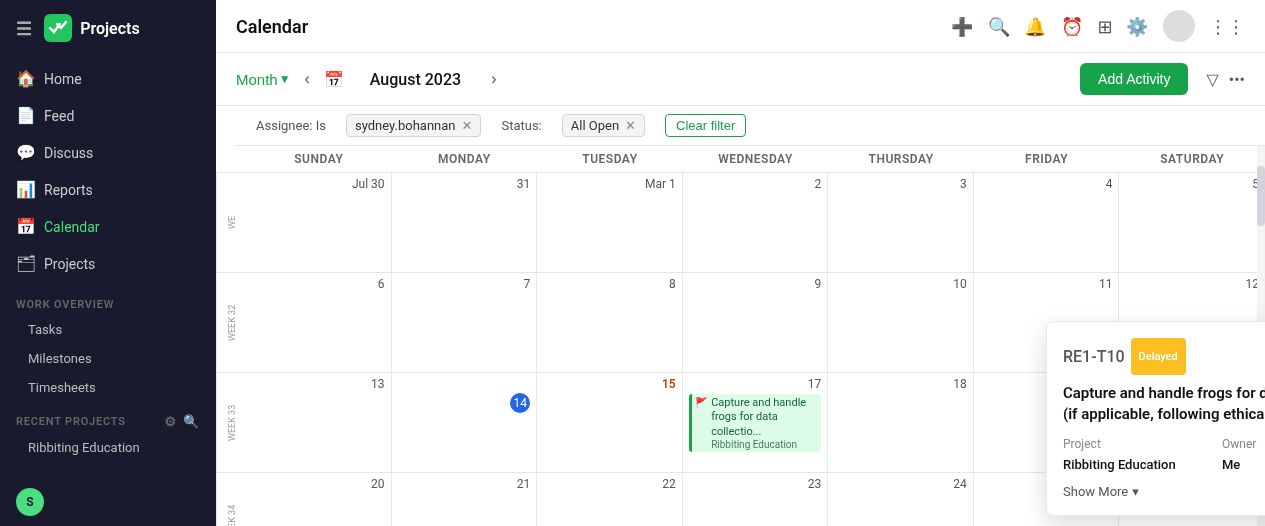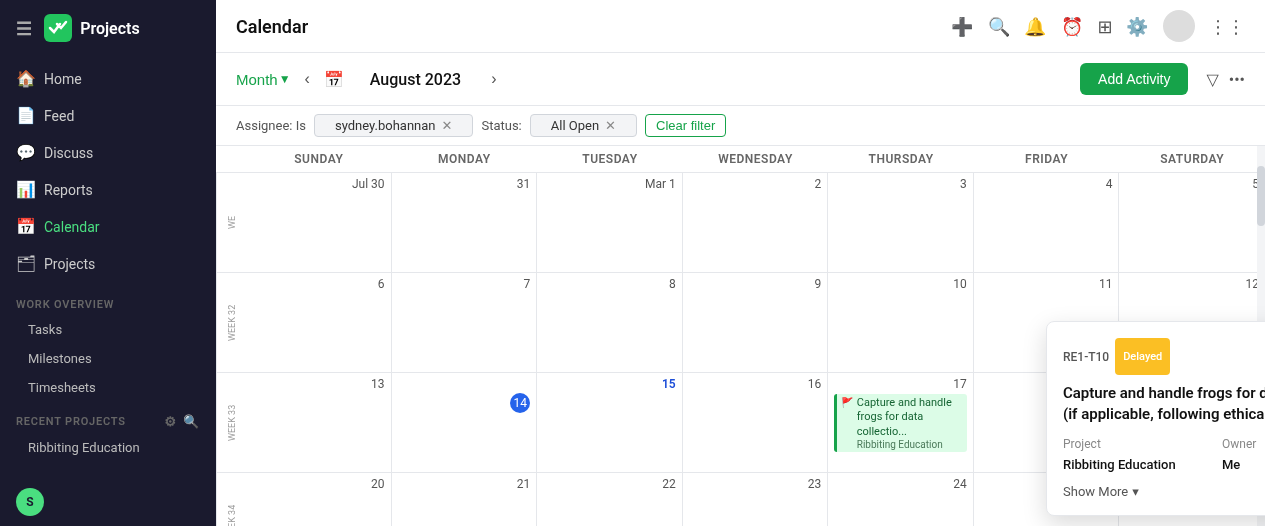--- a/index.html
+++ b/index.html
@@ -34,52 +34,52 @@
     .cal-toolbar { display: flex; align-items: center; padding: 10px 20px; gap: 10px; border-bottom: 1px solid #e5e7eb; }
     .month-btn { display: flex; align-items: center; gap: 1px; color: #16a34a; font-size: 15px; font-weight: 500; cursor: pointer; border: none; background: none; }
     .nav-btn { background: none; border: none; cursor: pointer; color: #555; font-size: 16px; padding: 4px; }
     .cal-icon { color: #555; font-size: 16px; }
     .current-date { font-size: 16px; font-weight: 500; color: #111; margin: 0 16px; }
     .add-activity-btn { margin-left: auto; background: #16a34a; color: #fff; border: none; border-radius: 6px; padding: 8px 18px; font-size: 14px; font-weight: 500; cursor: pointer; }
     .filter-icon { color: #555; font-size: 16px; margin-left: 8px; cursor: pointer; }
     .more-icon { color: #555; font-size: 16px; cursor: pointer; }
 
     
-    .filter-bar { display: flex; align-items: center; padding: 8px 20px; gap: 8px; border-bottom: 1px solid #e5e7eb; flex-wrap: wrap; }
+    .filter-bar { display: flex; align-items: center; padding: 8px 20px; gap: 20px; border-bottom: 1px solid #e5e7eb; flex-wrap: wrap; margin-left: 20px; }
     .filter-label { font-size: 13px; color: #555; }
-    .filter-chip { display: flex; align-items: center; gap: 4px; background: #f3f4f6; border: 1px solid #d1d5db; border-radius: 4px; padding: 3px 20px; font-size: 13px; color: #333; }
+    .filter-chip { display: flex; align-items: center; gap: 4px; background: #f3f4f6; border: 1px solid #d1d5db; border-radius: 4px; padding: 3px 8px; font-size: 13px; color: #333; }
     .filter-chip .remove { cursor: pointer; color: #888; margin-left: 2px; }
     .filter-status-label { font-size: 13px; color: #555; }
     .clear-filter-btn { background: none; border: 1px solid #16a34a; color: #16a34a; border-radius: 4px; padding: 3px 10px; font-size: 13px; cursor: pointer; }
 
     
     .cal-container { flex: 1; display: flex; flex-direction: column; overflow: hidden; position: relative; }
     .cal-header { display: grid; grid-template-columns: 30px repeat(7, 1fr); border-bottom: 1px solid #e5e7eb; }
     .cal-header-cell { text-align: center; padding: 6px 0; font-size: 12px; font-weight: 600; color: #666; letter-spacing: 0.5px; }
     .week-label-header { }
 
     .cal-body { flex: 1; display: grid; grid-template-rows: repeat(4, 1fr); overflow-y: auto; }
     .cal-week { display: grid; grid-template-columns: 30px repeat(7, 1fr); border-bottom: 1px solid #e5e7eb; min-height: 100px; }
     .week-label { display: flex; align-items: center; justify-content: center; font-size: 9px; color: #999; writing-mode: vertical-rl; transform: rotate(180deg); border-right: 1px solid #e5e7eb; padding: 4px 0; }
     .cal-day { border-right: 1px solid #e5e7eb; padding: 4px 6px; position: relative; min-height: 90px; }
     .cal-day:last-child { border-right: none; }
     .day-num { font-size: 12px; color: #555; text-align: right; }
     .day-num.today { background: #2563eb; color: #fff; border-radius: 50%; width: 20px; height: 20px; display: flex; align-items: center; justify-content: center; margin-left: auto; font-size: 12px; margin-top: 16px; }
-    .day-num.green { color: #1d4ed8; font-weight: 600; }
+    .day-num.green { color: #c2410c; font-weight: 600; }
 
     
     .event-card { background: #dcfce7; border-left: 3px solid #16a34a; border-radius: 3px; padding: 2px 4px; margin-top: 3px; font-size: 11px; color: #166534; cursor: pointer; display: flex; align-items: flex-start; gap: 3px; }
     .event-icon { font-size: 10px; flex-shrink: 0; margin-top: 1px; }
     .event-text { line-height: 1.3; }
     .event-sub { font-size: 10px; color: #4b7a5a; }
 
     
     .popup { position: absolute; top: 175px; left: 830px; width: 340px; background: #fff; border: 1px solid #e5e7eb; border-radius: 8px; box-shadow: 0 8px 24px rgba(0,0,0,0.15); z-index: 100; padding: 16px; }
     .popup-tag { display: flex; align-items: center; gap: 6px; margin-bottom: 8px; }
-    .popup-id { font-size: 12px; color: #555; font-weight: 500; }
+    .popup-id { font-size: 16px; color: #555; font-weight: 500; }
     .popup-badge { background: #fbbf24; color: #fff; font-size: 11px; padding: 12px 8px; border-radius: 4px; font-weight: 500; }
     .popup-title { font-size: 15px; font-weight: 600; color: #111; line-height: 1.4; margin-bottom: 12px; }
     .popup-meta { display: grid; grid-template-columns: 1fr 1fr; gap: 6px 12px; margin-bottom: 12px; }
     .popup-meta-label { font-size: 12px; color: #888; }
     .popup-meta-value { font-size: 13px; color: #111; font-weight: 500; }
     .popup-show-more { display: flex; align-items: center; gap: 4px; font-size: 13px; color: #555; cursor: pointer; }
 
     
     .cal-right-scroll { position: absolute; right: 0; top: 0; bottom: 0; width: 8px; background: #f3f4f6; }
     .cal-scroll-thumb { width: 8px; background: #d1d5db; border-radius: 4px; height: 60px; margin-top: 20px; }
@@ -259,23 +259,20 @@
         <div class="cal-day">
             <div class="day-num">13</div>
           </div>
         <div class="cal-day">
             <div class="day-num today">14</div>
           </div>
         <div class="cal-day">
             <div class="day-num green">15</div>
           </div>
         <div class="cal-day">
-            <div class="day-num">16</div>
-          </div>
-        <div class="cal-day">
           <div class="day-num">17</div>
           <div class="event-card">
             <span class="event-icon">🚩</span>
             <div>
               <div class="event-text">Capture and handle frogs for data collectio...</div>
               <div class="event-sub">Ribbiting Education</div>
             </div>
           </div>
         </div>
         <div class="cal-day">

